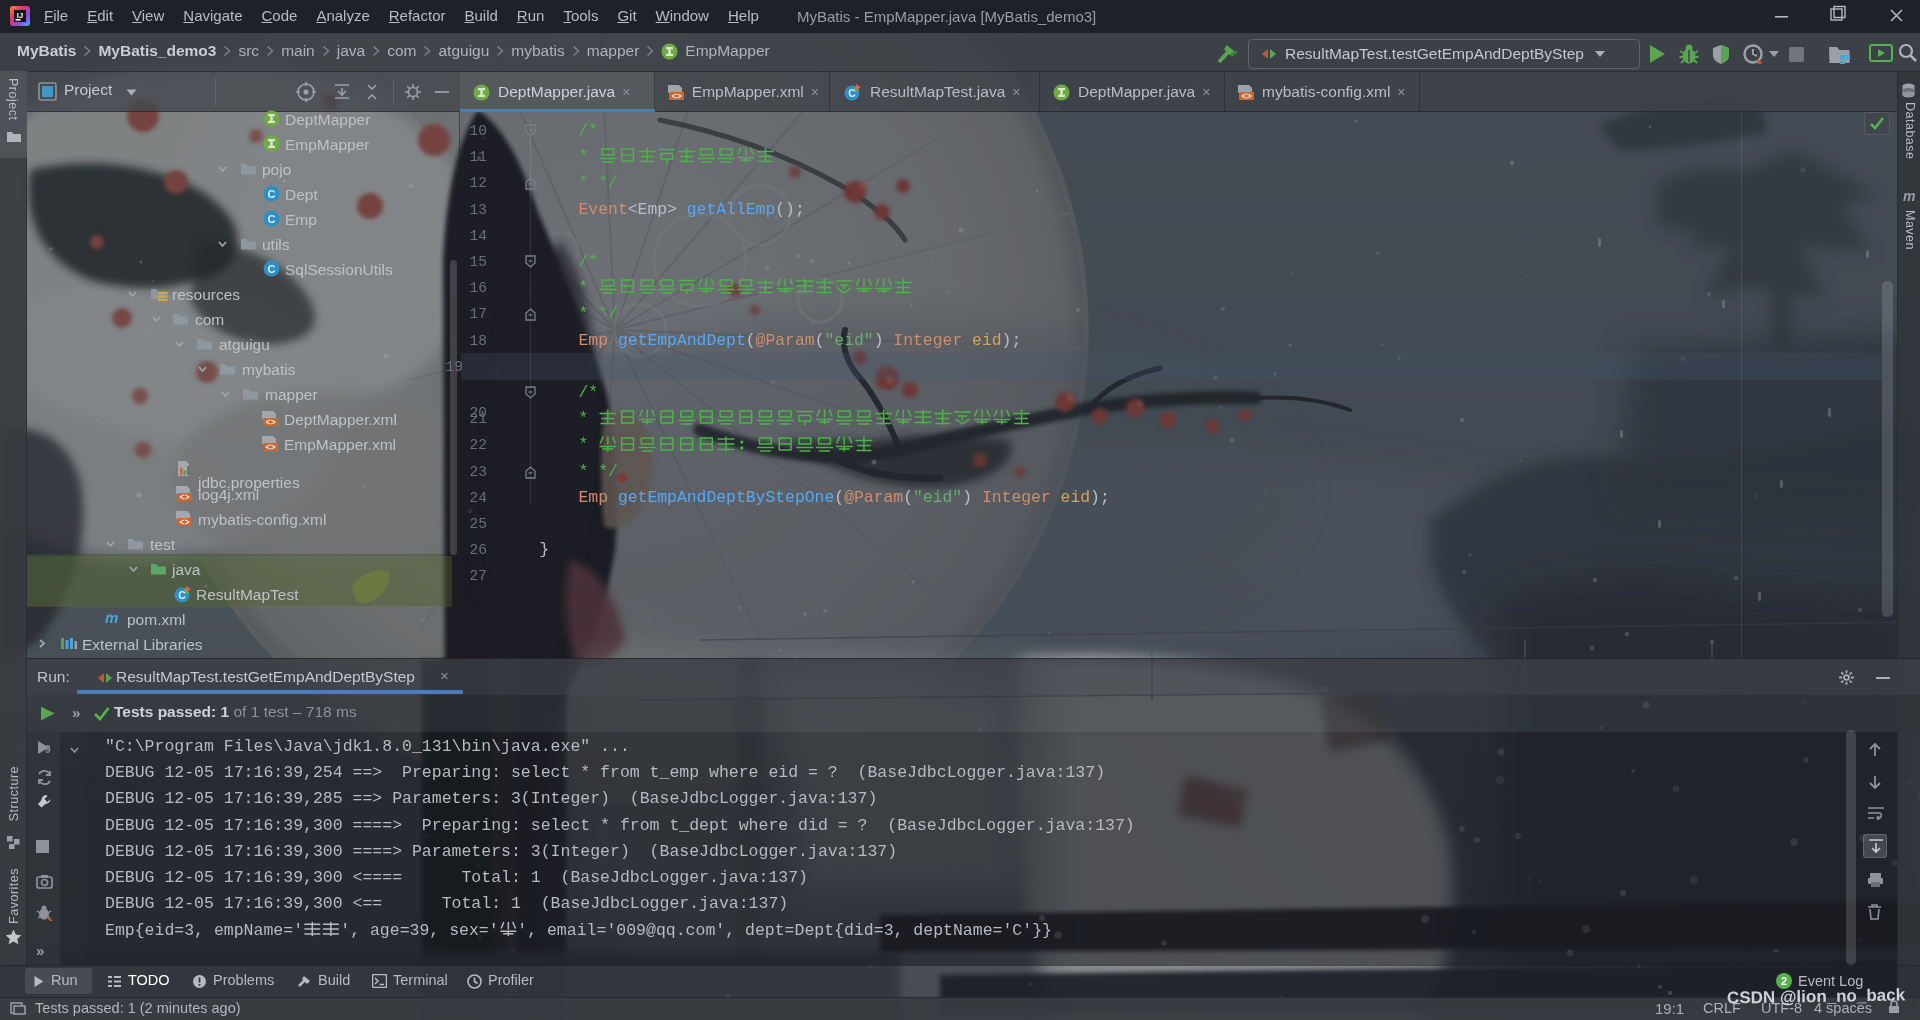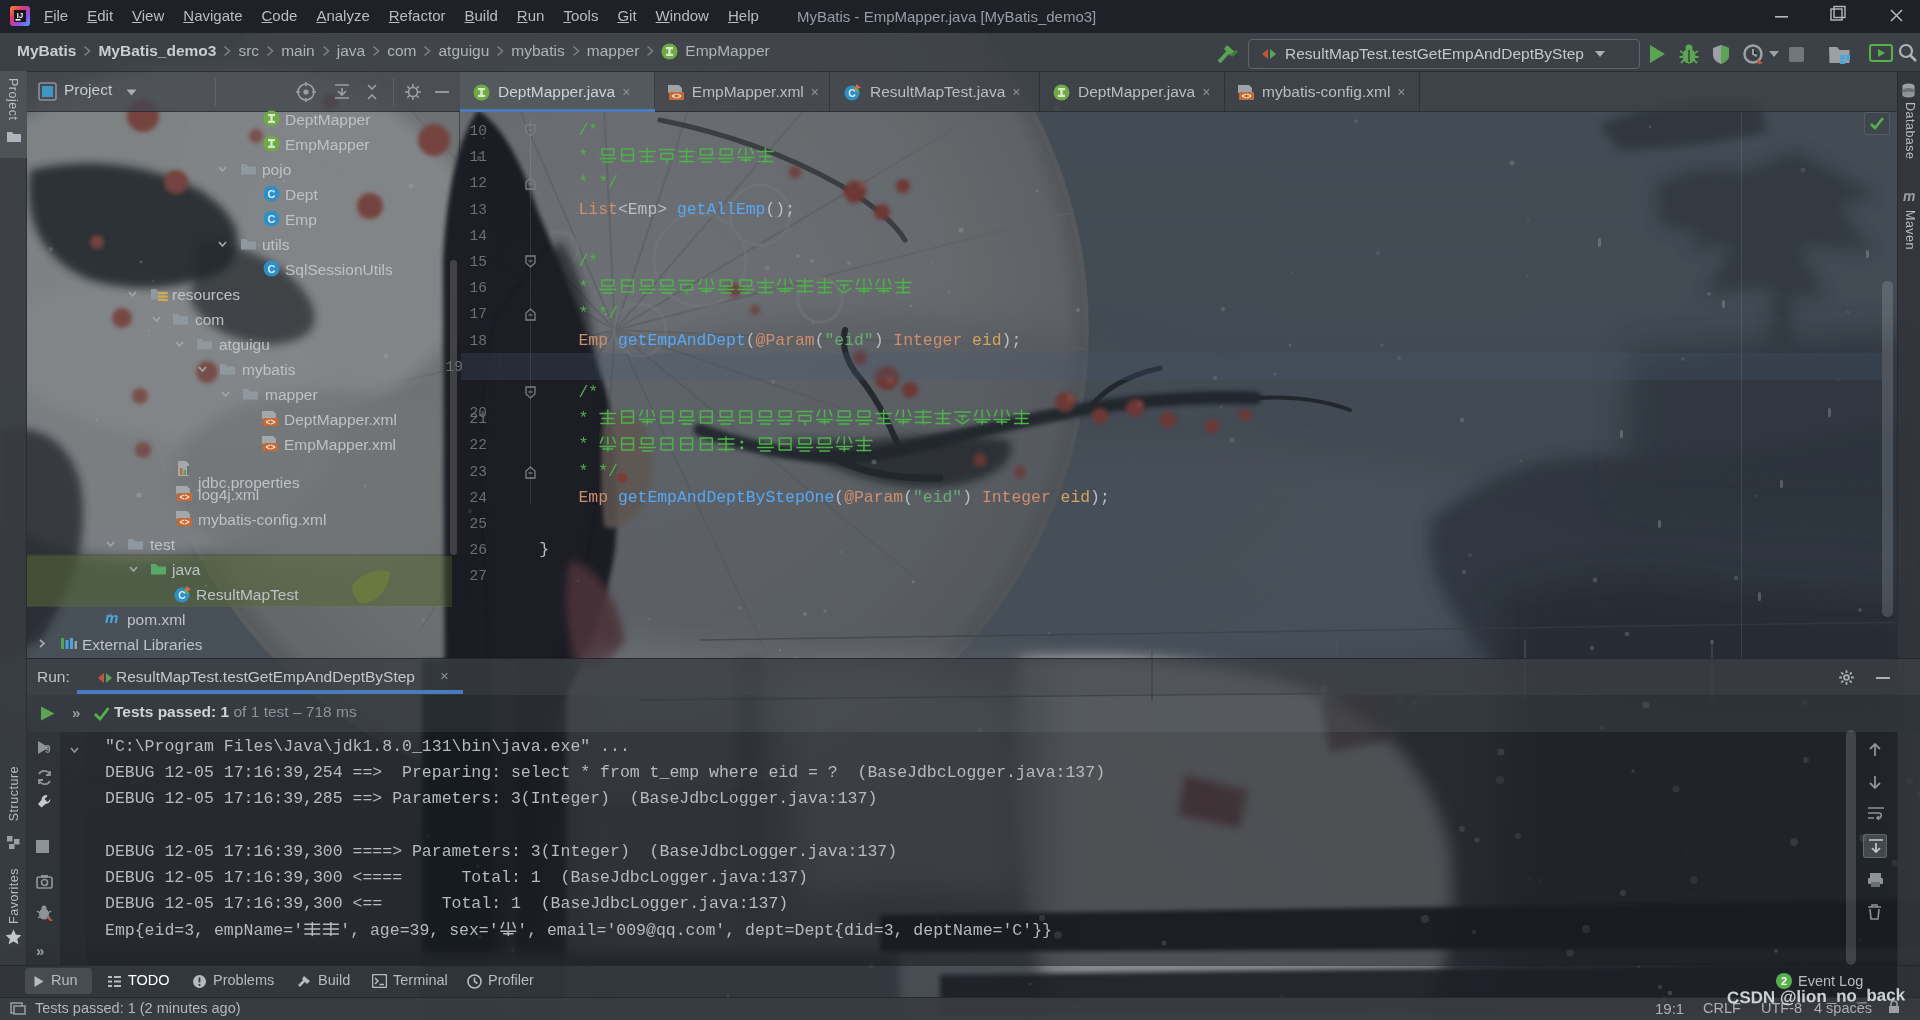--- a/index.html
+++ b/index.html
@@ -774,21 +774,21 @@
         <path transform="translate(20,0)" d="M4 3H16 M4 3V15 M16 3V15 M4 9H16 M4 15H16" stroke="#4db348" stroke-width="1.5" fill="none" stroke-linecap="round"></path>
         <path transform="translate(40,0)" d="M10 2V16 M2 5.5H18 M4 10.5H16 M3 15.5H17" stroke="#4db348" stroke-width="1.5" fill="none" stroke-linecap="round"></path>
         <path transform="translate(60,0)" d="M2 3.5H18 M4 7.5H16 M4 7.5V13 M16 7.5V13 M4 13H16 M10 13V17" stroke="#4db348" stroke-width="1.5" fill="none" stroke-linecap="round"></path>
         <path transform="translate(80,0)" d="M10 2V16 M2 5.5H18 M4 10.5H16 M3 15.5H17" stroke="#4db348" stroke-width="1.5" fill="none" stroke-linecap="round"></path>
         <path transform="translate(100,0)" d="M4 3H16 M4 3V9 M16 3V9 M4 9H16 M2 12.5H18 M5 16H15" stroke="#4db348" stroke-width="1.5" fill="none" stroke-linecap="round"></path>
         <path transform="translate(120,0)" d="M4 3H16 M4 3V9 M16 3V9 M4 9H16 M2 12.5H18 M5 16H15" stroke="#4db348" stroke-width="1.5" fill="none" stroke-linecap="round"></path>
         <path transform="translate(140,0)" d="M5 2L2.5 8 M15 2L17.5 8 M10 2V9 M2 11.5H18 M10 11.5V16 M5 14H15" stroke="#4db348" stroke-width="1.5" fill="none" stroke-linecap="round"></path>
         <path transform="translate(160,0)" d="M10 2V16 M2 5.5H18 M4 10.5H16 M3 15.5H17" stroke="#4db348" stroke-width="1.5" fill="none" stroke-linecap="round"></path>
       </svg></div>
     <div class="codeline" style="left:539.2px;top:170.4px"><span style="color:#4db348">    * */</span></div>
-    <div class="codeline" style="left:539.2px;top:196.6px"><span style="color:#cf8e6d">    List</span><span style="color:#bcbec4">&lt;Emp&gt;</span> <span style="color:#56a8f5">getAllEmp</span><span style="color:#bcbec4">();</span></div>
+    <div class="codeline" style="left:539.2px;top:196.6px"><span style="color:#cf8e6d">    Event</span><span style="color:#bcbec4">&lt;Emp&gt;</span> <span style="color:#56a8f5">getAllEmp</span><span style="color:#bcbec4">();</span></div>
     <div class="codeline" style="left:539.2px;top:249.0px"><span style="color:#4db348">    /*</span></div>
     <div class="codeline" style="left:539.2px;top:275.2px"><span style="color:#4db348">    * </span><svg style="display:inline-block;vertical-align:-3.2px" width="315.2" height="18" viewBox="0 0 320 18">
         <path transform="translate(0,0)" d="M4 3H16 M4 3V9 M16 3V9 M4 9H16 M2 12.5H18 M5 16H15" stroke="#4db348" stroke-width="1.5" fill="none" stroke-linecap="round"></path>
         <path transform="translate(20,0)" d="M4 3H16 M4 3V15 M16 3V15 M4 9H16 M4 15H16" stroke="#4db348" stroke-width="1.5" fill="none" stroke-linecap="round"></path>
         <path transform="translate(40,0)" d="M4 3H16 M4 3V9 M16 3V9 M4 9H16 M2 12.5H18 M5 16H15" stroke="#4db348" stroke-width="1.5" fill="none" stroke-linecap="round"></path>
         <path transform="translate(60,0)" d="M4 3H16 M4 3V9 M16 3V9 M4 9H16 M2 12.5H18 M5 16H15" stroke="#4db348" stroke-width="1.5" fill="none" stroke-linecap="round"></path>
         <path transform="translate(80,0)" d="M2 3.5H18 M4 7.5H16 M4 7.5V13 M16 7.5V13 M4 13H16 M10 13V17" stroke="#4db348" stroke-width="1.5" fill="none" stroke-linecap="round"></path>
         <path transform="translate(100,0)" d="M5 2L2.5 8 M15 2L17.5 8 M10 2V9 M2 11.5H18 M10 11.5V16 M5 14H15" stroke="#4db348" stroke-width="1.5" fill="none" stroke-linecap="round"></path>
         <path transform="translate(120,0)" d="M4 3H16 M4 3V9 M16 3V9 M4 9H16 M2 12.5H18 M5 16H15" stroke="#4db348" stroke-width="1.5" fill="none" stroke-linecap="round"></path>
         <path transform="translate(140,0)" d="M4 3H16 M4 3V9 M16 3V9 M4 9H16 M2 12.5H18 M5 16H15" stroke="#4db348" stroke-width="1.5" fill="none" stroke-linecap="round"></path>
@@ -910,20 +910,21 @@
       </svg></div>
     <div class="abs" style="left:36px;top:942px">
       <div style="color:#9aa0a6;font-size:15px;font-weight:bold">»</div>
     </div>
     <svg class="abs ic" style="left:68px;top:743px" width="13" height="13">
       <path d="M3 5 L6.5 9 L10 5" stroke="#8d9399" stroke-width="1.8" fill="none"></path>
     </svg>
     <div class="conline" style="top:734px">"C:\Program Files\Java\jdk1.8.0_131\bin\java.exe" ...</div>
     <div class="conline" style="top:760px">DEBUG 12-05 17:16:39,254 ==&gt;  Preparing: select * from t_emp where eid = ?  (BaseJdbcLogger.java:137)</div>
     <div class="conline" style="top:786px">DEBUG 12-05 17:16:39,285 ==&gt; Parameters: 3(Integer)  (BaseJdbcLogger.java:137)</div>
+    <div class="conline" style="top:813px">DEBUG 12-05 17:16:39,300 ====&gt;  Preparing: select * from t_dept where did = ?  (BaseJdbcLogger.java:137)</div>
     <div class="conline" style="top:839px">DEBUG 12-05 17:16:39,300 ====&gt; Parameters: 3(Integer)  (BaseJdbcLogger.java:137)</div>
     <div class="conline" style="top:865px">DEBUG 12-05 17:16:39,300 &lt;====      Total: 1  (BaseJdbcLogger.java:137)</div>
     <div class="conline" style="top:891px">DEBUG 12-05 17:16:39,300 &lt;==      Total: 1  (BaseJdbcLogger.java:137)</div>
     <div class="conline" style="top:918px"><span>Emp{eid=3, empName='</span><svg style="display:inline-block;vertical-align:-3px" width="37.2" height="18" viewBox="0 0 40 18">
         <path transform="translate(0,0)" d="M2 4H18 M2 9H18 M2 14.5H18 M10 2V16" stroke="#b7babf" stroke-width="1.6" fill="none" stroke-linecap="round"></path>
         <path transform="translate(20,0)" d="M2 4H18 M2 9H18 M2 14.5H18 M10 2V16" stroke="#b7babf" stroke-width="1.6" fill="none" stroke-linecap="round"></path>
       </svg><span>', age=39, sex='</span><svg style="display:inline-block;vertical-align:-3px" width="18.6" height="18" viewBox="0 0 20 18">
         <path transform="translate(0,0)" d="M5 2L2.5 8 M15 2L17.5 8 M10 2V9 M2 11.5H18 M10 11.5V16 M5 14H15" stroke="#b7babf" stroke-width="1.6" fill="none" stroke-linecap="round"></path>
       </svg><span>', email='009@qq.com', dept=Dept{did=3, deptName='C'}}</span></div>
     <div class="abs" style="left:1846px;top:730px;width:10px;height:235px;background:rgba(255,255,255,0.15);border-radius:5px"></div>

